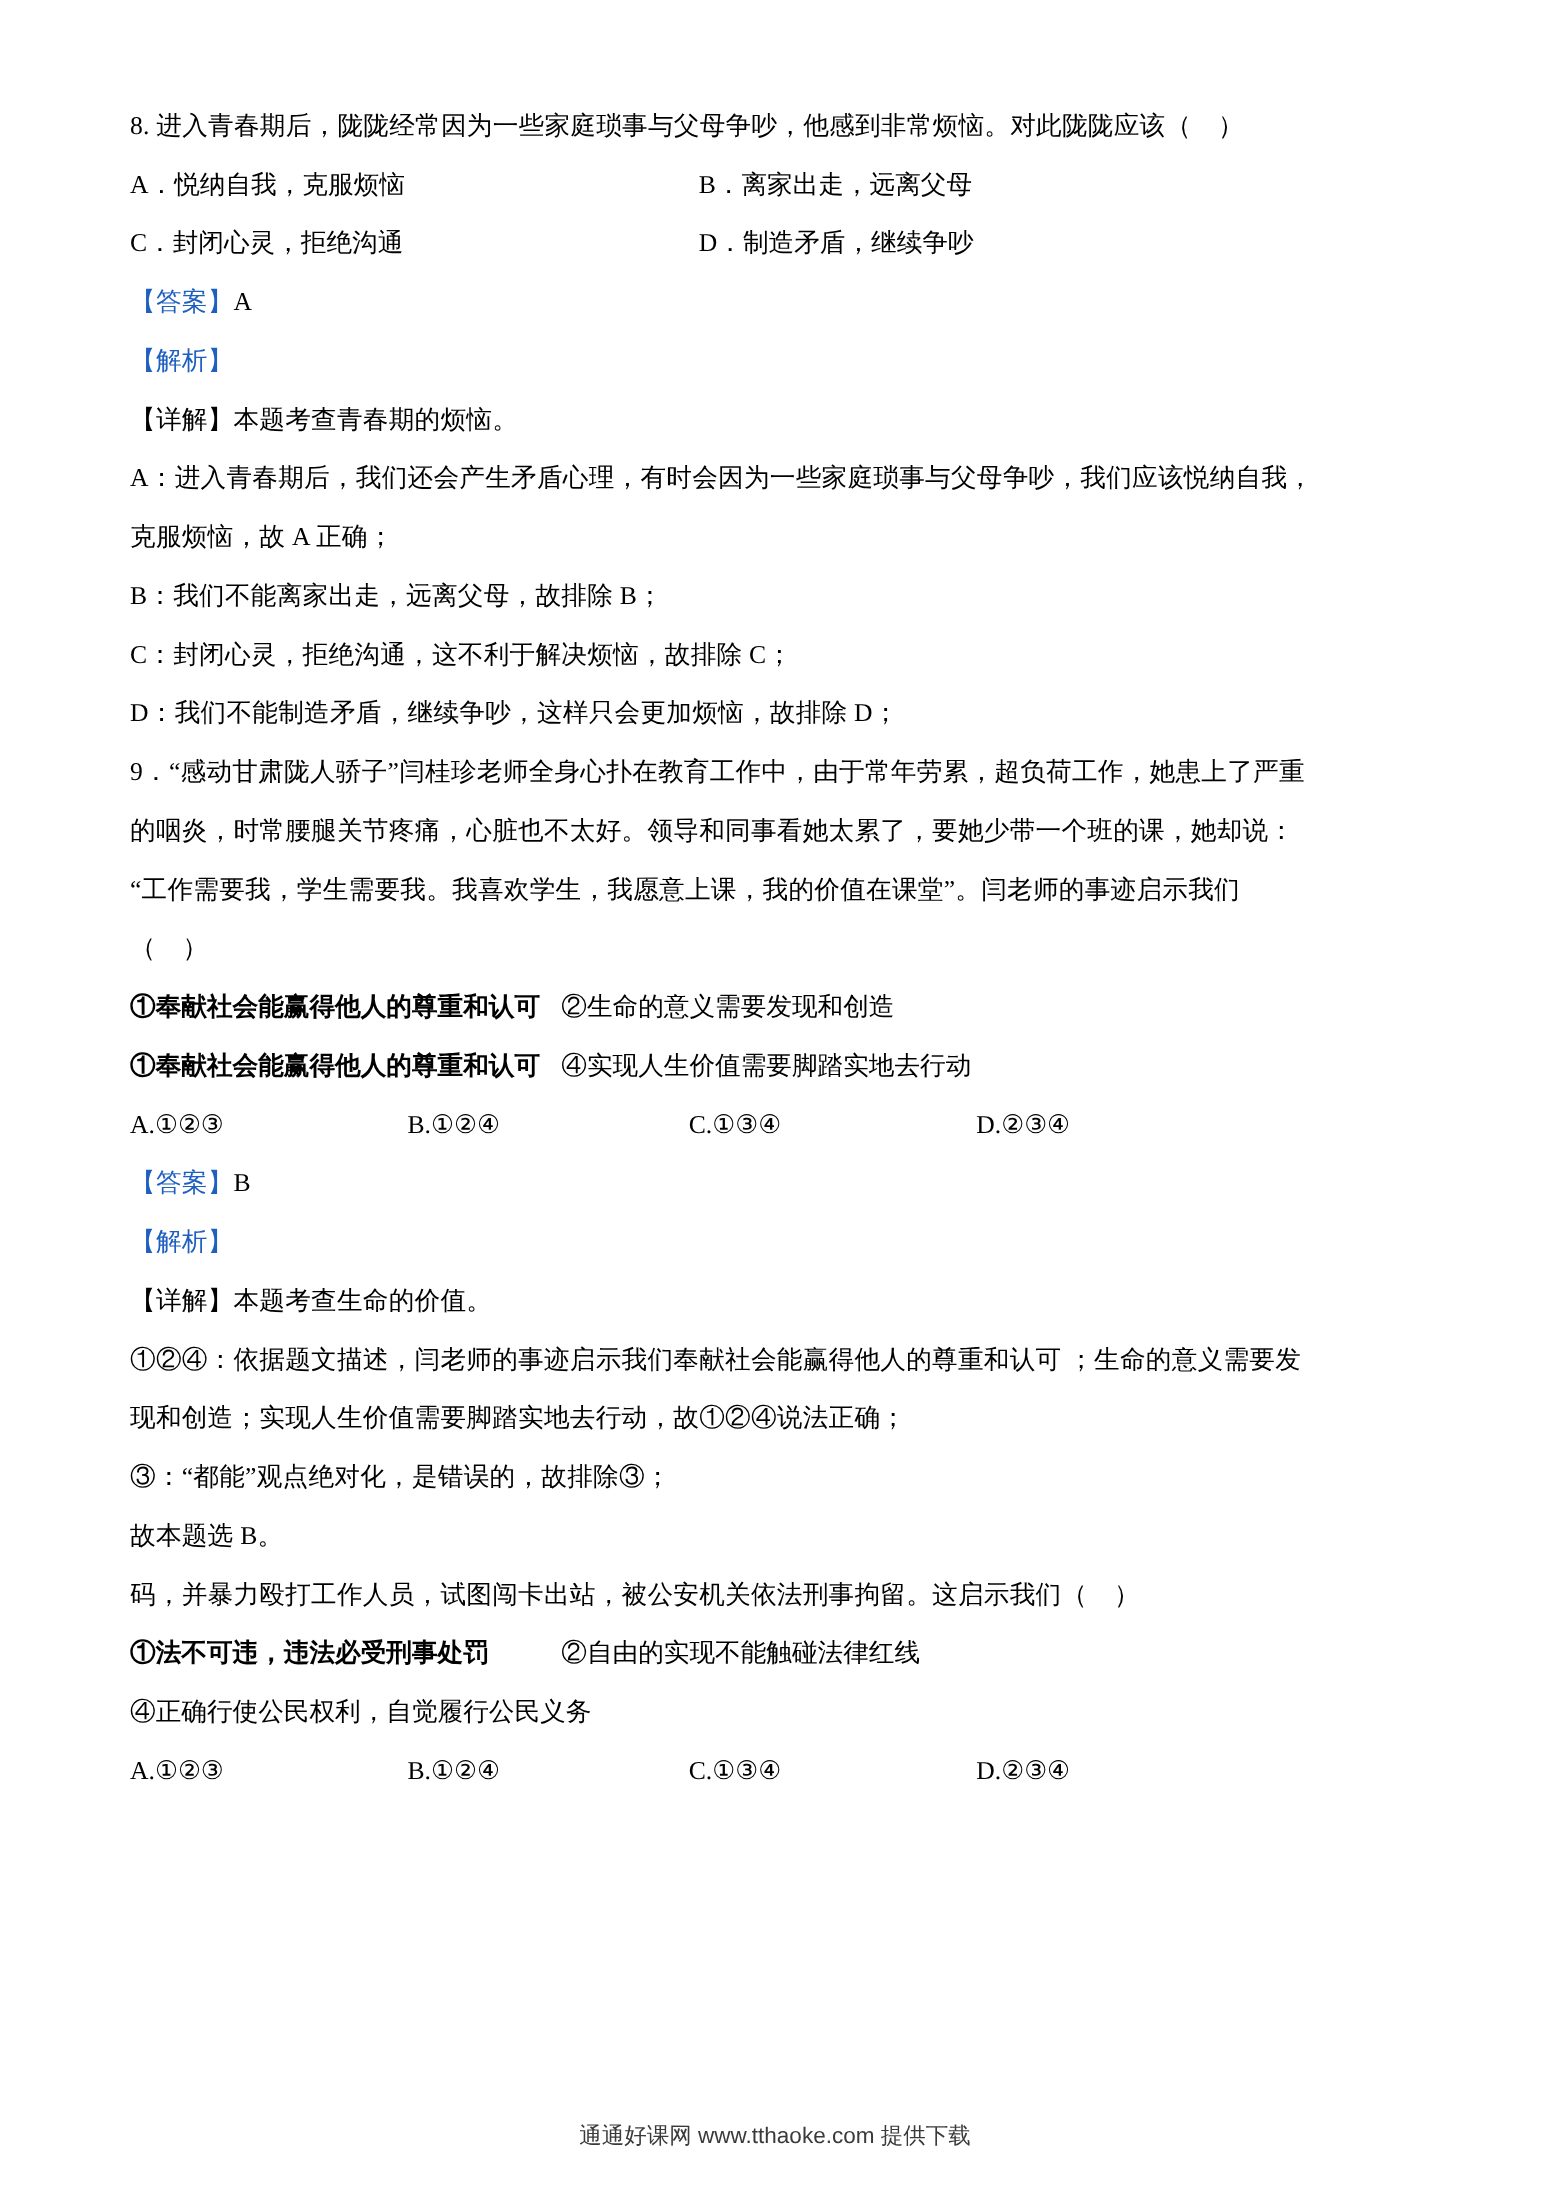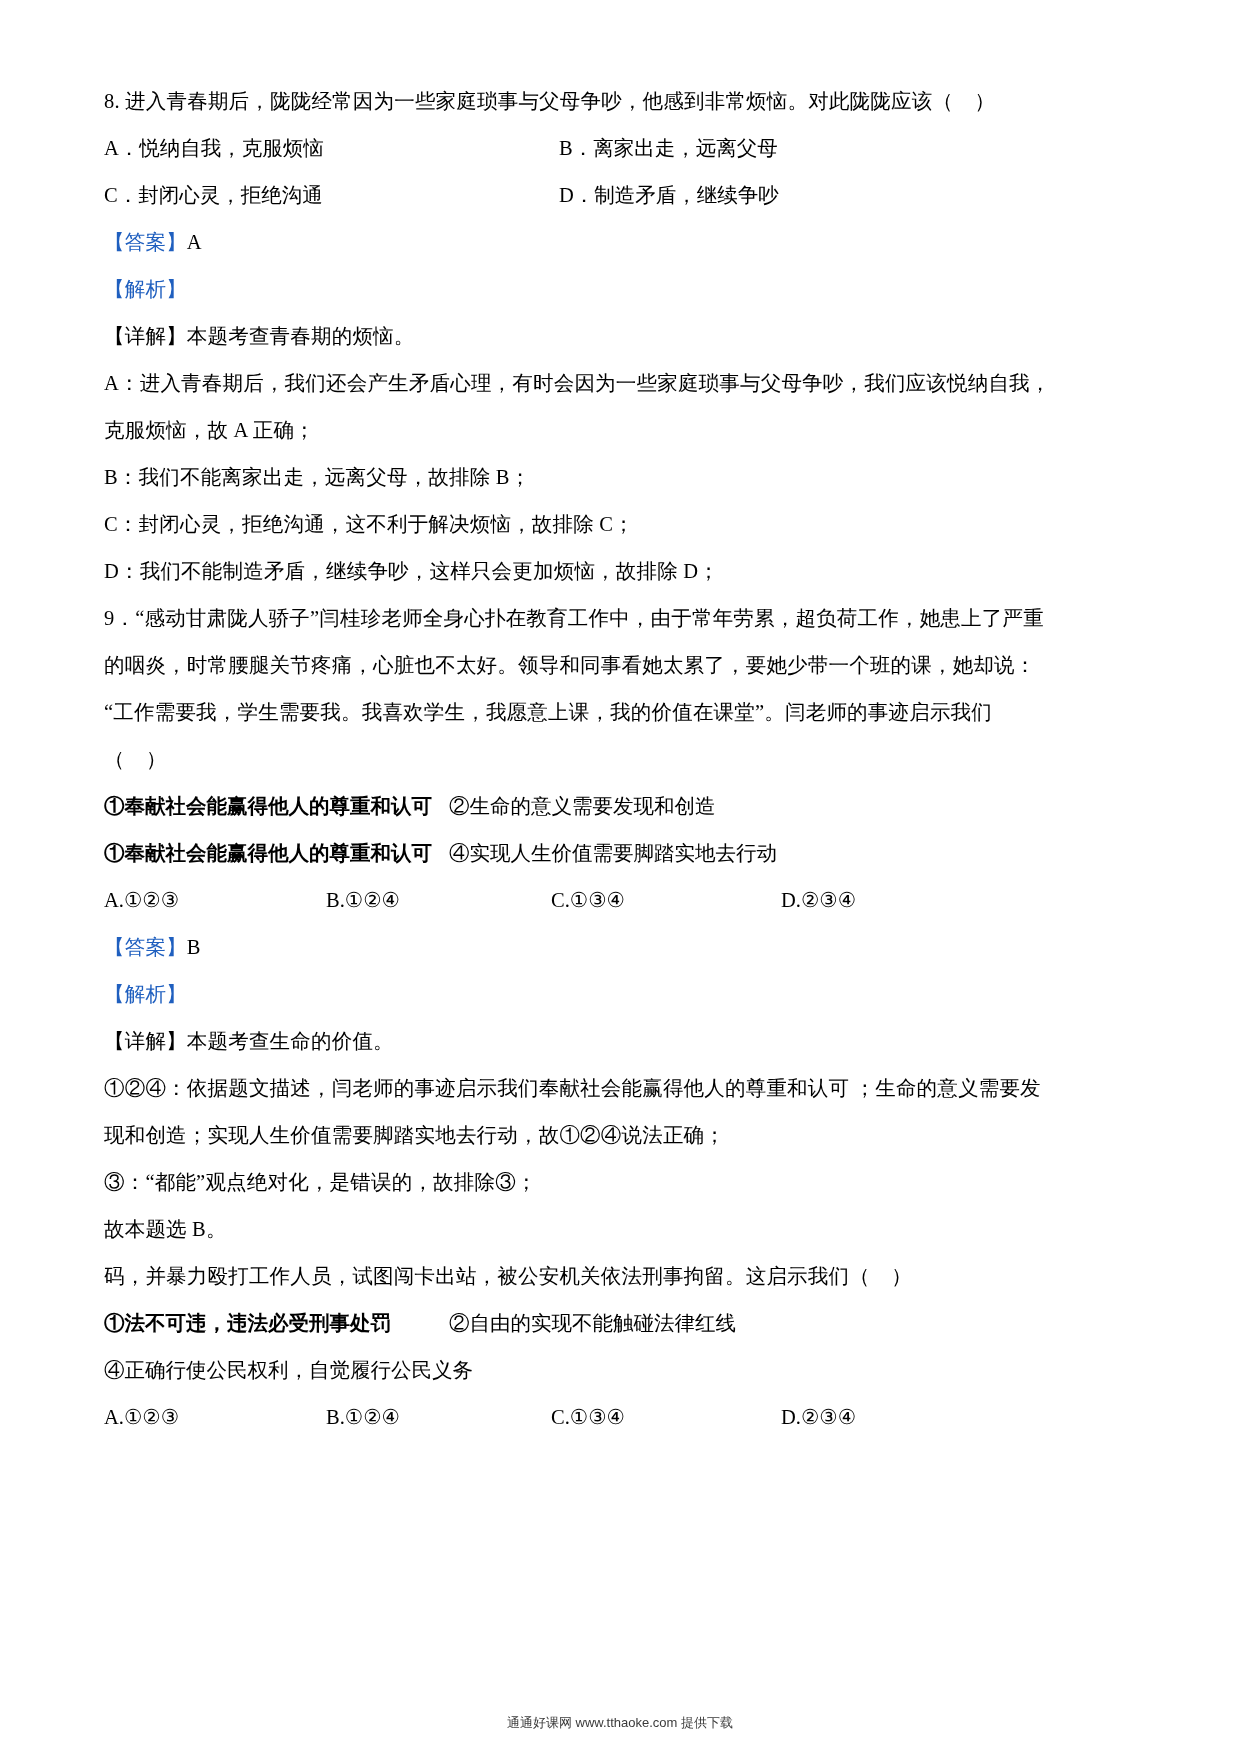--- a/index.html
+++ b/index.html
@@ -58,23 +58,23 @@
   }
   .opts2-wide .a {
     flex: 0 0 345px;
     width: 345px;
     font-weight: bold;
   }
   .footer {
     position: absolute;
     left: 0;
     right: 0;
-    bottom: 22px;
+    bottom: 34px;
     text-align: center;
-    font-size: 13px;
+    font-size: 18px;
     color: #3a3a3a;
     font-family: "Liberation Sans", sans-serif;
   }
   .q-para {
     text-align: justify;
     text-justify: inter-ideograph;
   }
 </style>
 </head>
 <body>

